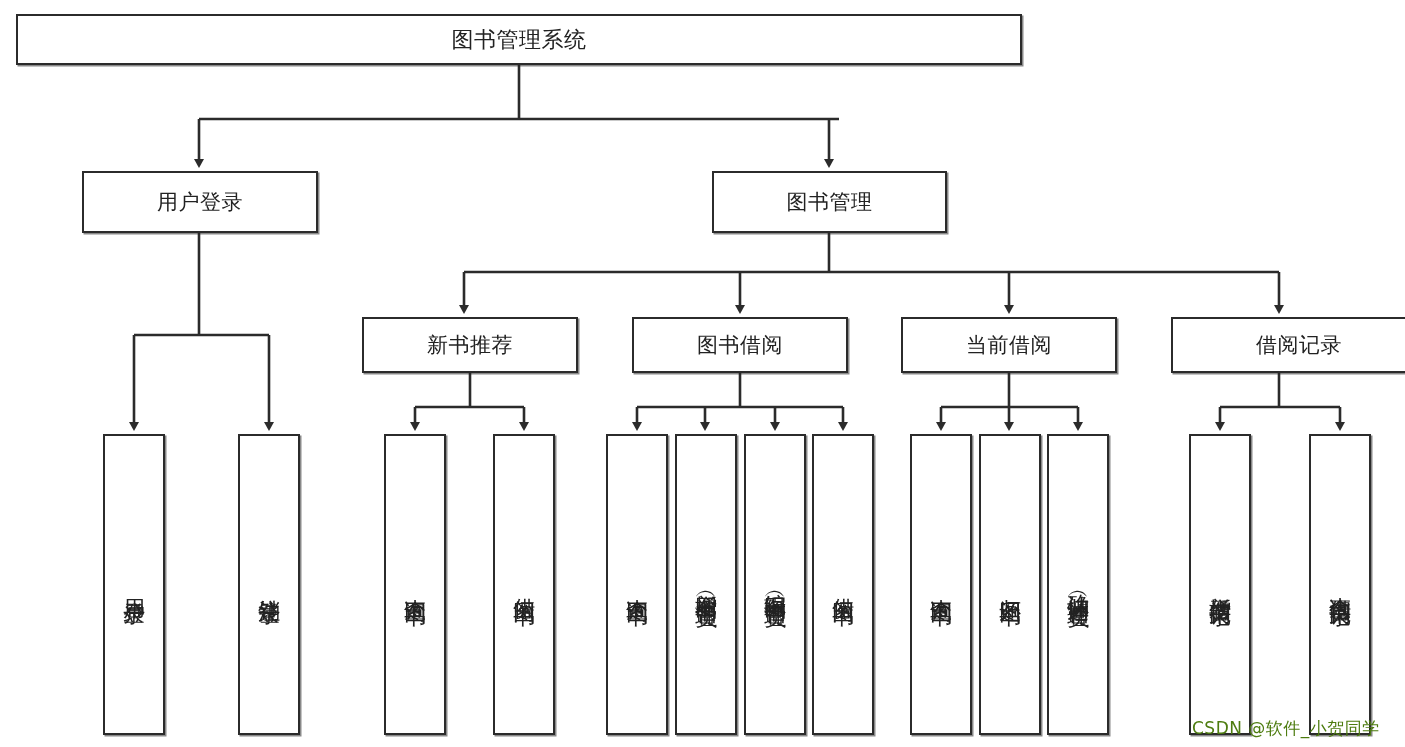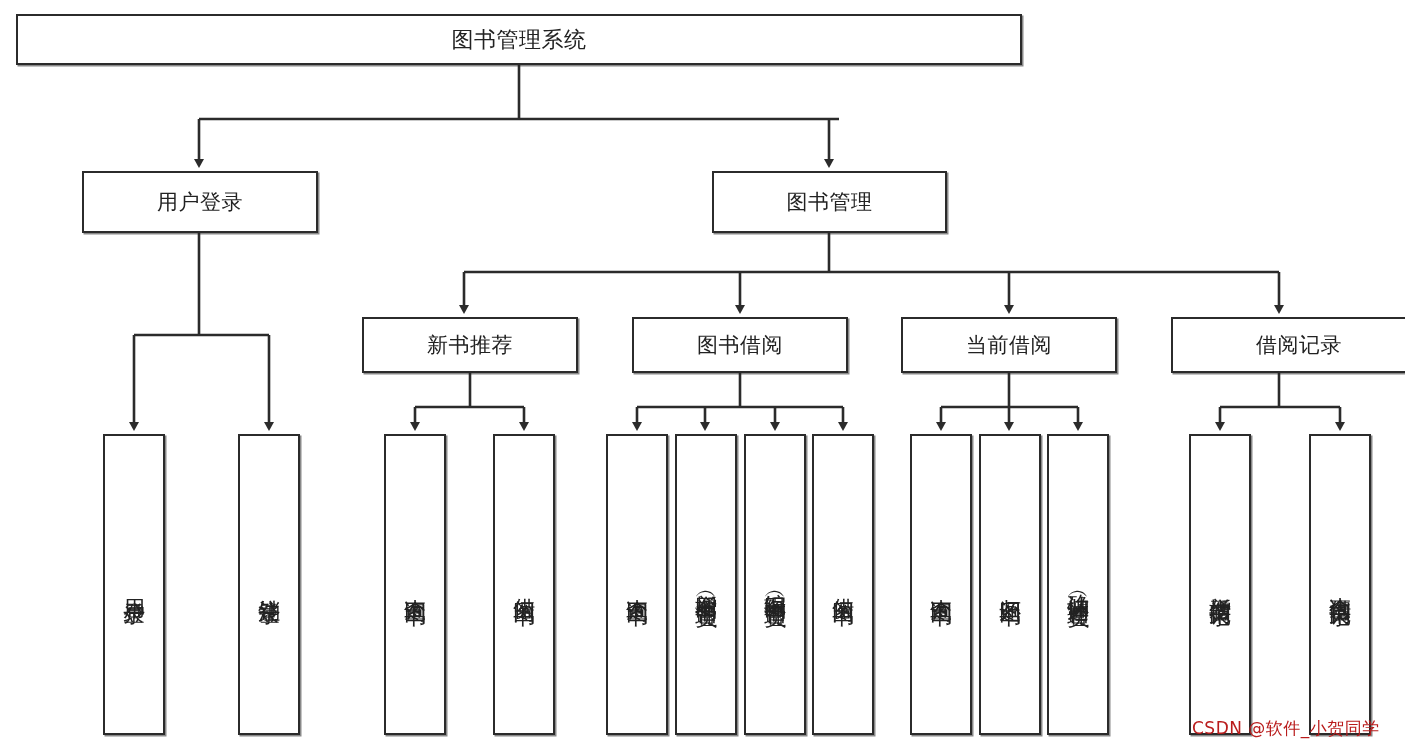--- a/index.html
+++ b/index.html
@@ -50,21 +50,21 @@
     font-size: 22px;
     line-height: 1.12;
     letter-spacing: 2px;
     white-space: normal;
     max-height: 100%;
   }
   .node.root .label { font-size: 22px; }
   .watermark {
     position: absolute;
     font-size: 17px;
-    color: #b91c1c;
+    color: #4d7c0f;
     white-space: nowrap;
     letter-spacing: 0.5px;
   }
 </style>
 </head>
 <body>
 
 <div id="canvas">
 
   <svg class="edges" viewBox="0 0 1405 747">

